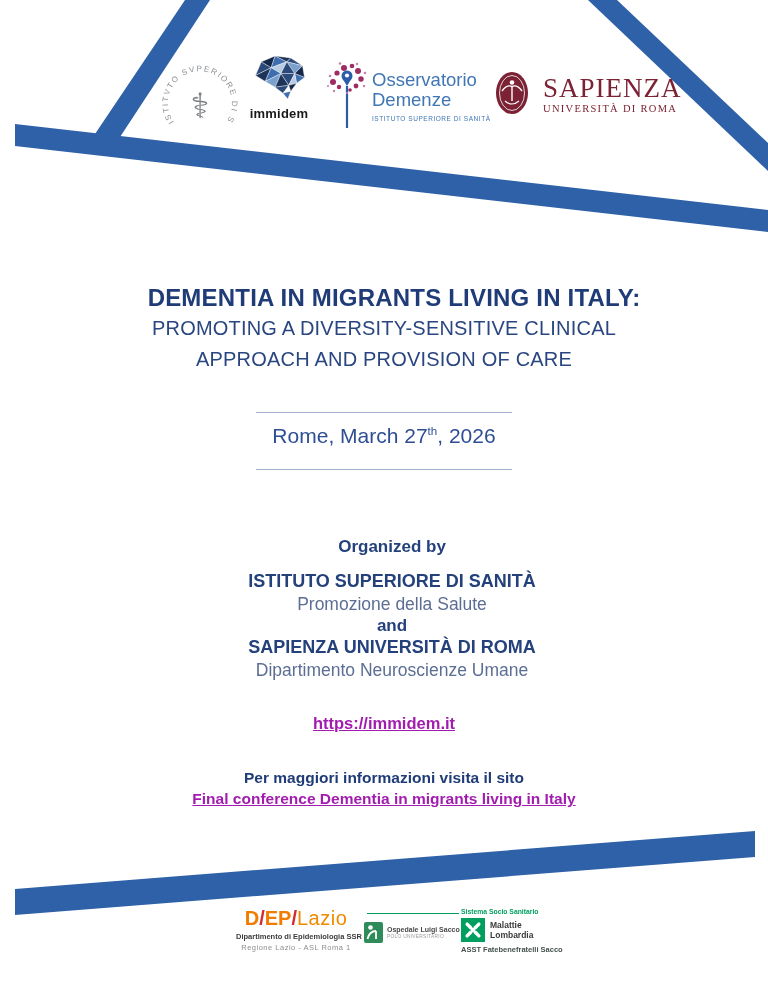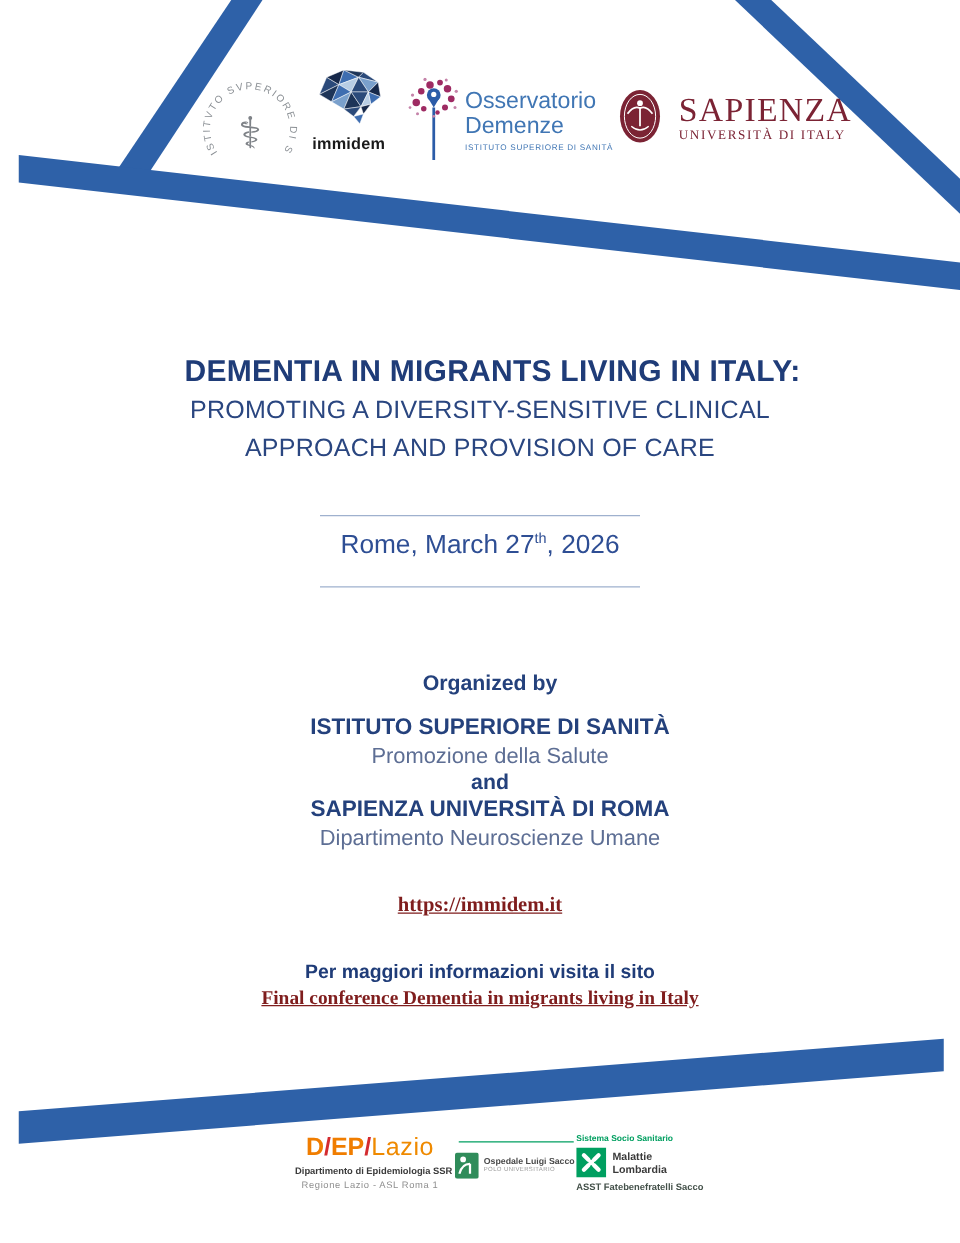--- a/index.html
+++ b/index.html
@@ -29,21 +29,21 @@
   .title-l1{font-size:24px;font-weight:bold;color:#1F3C78;line-height:31px;letter-spacing:.2px;padding-left:20px;}
   .title-l2{font-size:20px;font-weight:400;color:#2A4680;line-height:31px;letter-spacing:.2px;}
   .divider{height:1px;background:#9FB1CE;width:256px;left:calc(50% - 128px);}
   .date-line{top:424px;font-size:21px;color:#2E4E94;}
   .date-line sup{font-size:.55em;}
   .organizers{top:536px;color:#24417C;margin-left:16px;}
   .org-heading{font-size:17px;font-weight:bold;line-height:21px;margin-bottom:13px;}
   .org-name{font-size:18px;font-weight:bold;line-height:23px;}
   .org-dept{font-size:17.5px;color:#5D6E94;line-height:22px;}
   .org-and{font-size:17px;font-weight:bold;line-height:21px;}
-  .link{color:#7f1d1d;font-weight:bold;text-decoration:underline;cursor:pointer;font-family:Liberation Serif, serif;}
+  .link{color:#a21caf;font-weight:bold;text-decoration:underline;cursor:pointer;}
   .website{top:714px;font-size:16.5px;}
   .info-text{top:769px;font-size:15.5px;font-weight:bold;color:#1F3C78;}
   .conf-link{top:790px;font-size:15.5px;}
 
   
   .dep{left:236px;top:908px;width:120px;text-align:center;}
   .dep-word{font-size:20px;line-height:20px;white-space:nowrap;}
   .dep-d,.dep-ep{color:#F07D00;font-weight:bold;}
   .dep-slash{color:#D42B2F;font-weight:bold;}
   .dep-lazio{color:#EF8A00;font-weight:400;letter-spacing:.5px;}
@@ -151,21 +151,21 @@
     <svg width="36" height="47" viewBox="0 0 36 47" xmlns="http://www.w3.org/2000/svg">
       <ellipse cx="18" cy="23" rx="16" ry="21" fill="#7B2334"></ellipse>
       <ellipse cx="18" cy="23" rx="12.5" ry="17.5" fill="none" stroke="#fff" stroke-width="0.8"></ellipse>
       <circle cx="18" cy="12.5" r="2.3" fill="#fff"></circle>
       <path d="M8,21 Q13,14 18,16.5 Q23,14 28,21" fill="none" stroke="#fff" stroke-width="1.4"></path>
       <path d="M18,16.5 L18,31" stroke="#fff" stroke-width="1.4"></path>
       <path d="M11,31 Q18,37 25,31" fill="none" stroke="#fff" stroke-width="1.1"></path>
     </svg>
     <div class="sap-text">
       <div class="sap-name">SAPIENZA</div>
-      <div class="sap-sub">UNIVERSITÀ DI ITALY</div>
+      <div class="sap-sub">UNIVERSITÀ DI ROMA</div>
     </div>
   </div>
 
   <div class="abs centered title-block">
     <div class="title-l1">DEMENTIA IN MIGRANTS LIVING IN ITALY:</div>
     <div class="title-l2">PROMOTING A DIVERSITY-SENSITIVE CLINICAL</div>
     <div class="title-l2">APPROACH AND PROVISION OF CARE</div>
   </div>
 
   <div class="abs divider" style="top:412px;"></div>

